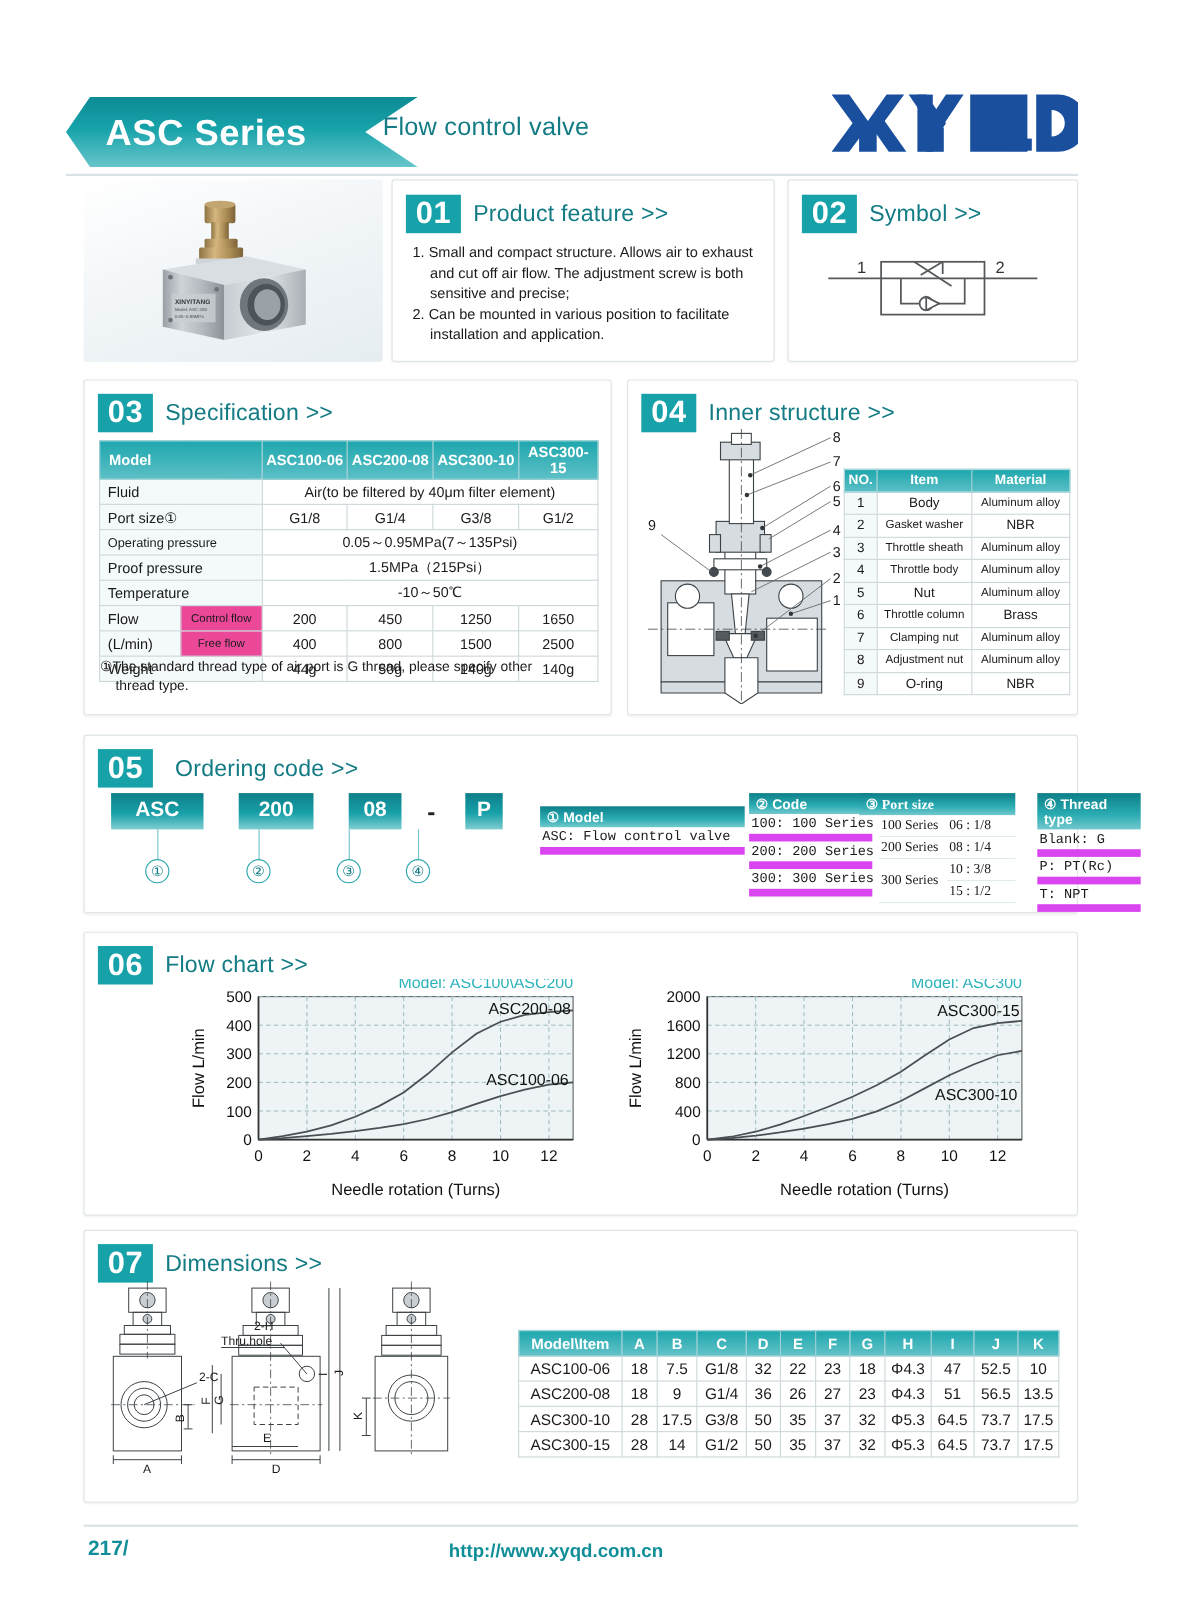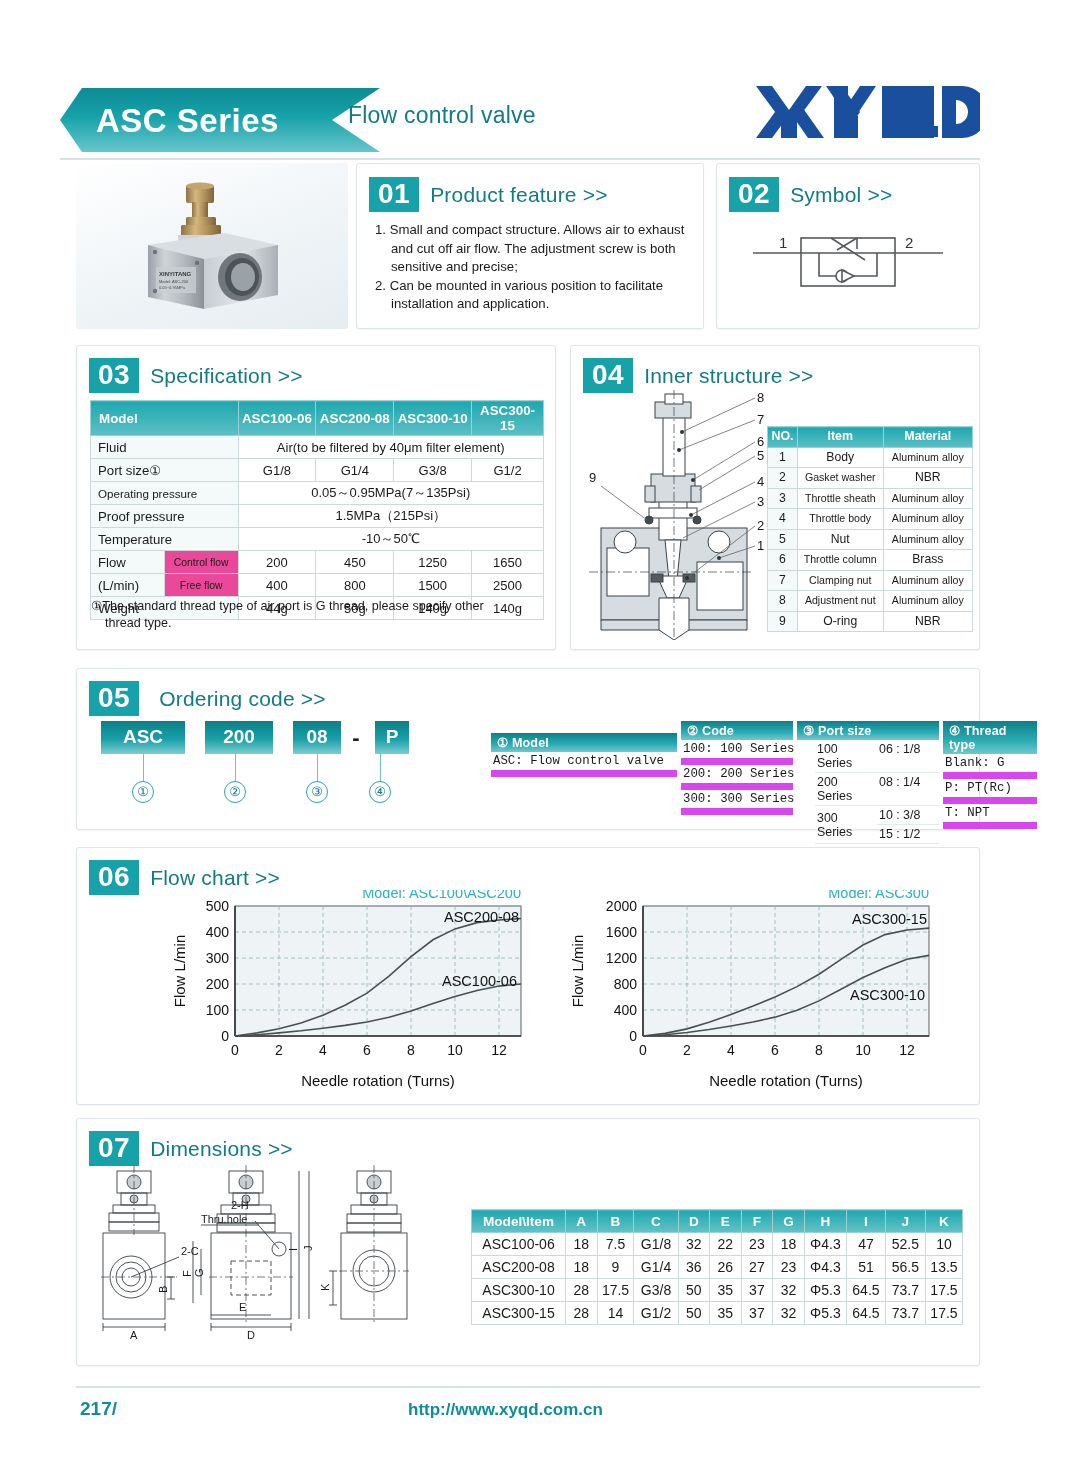--- a/index.html
+++ b/index.html
@@ -94,21 +94,21 @@
     color:#fff; font-weight:bold; font-size:12.4px; border-color:#9fd0d4;
   }
   #parts-table td.no { width: 30px; background:#f4f9fa; }
   #parts-table td.it { width: 86px; }
   #parts-table td.mt { width: 90px; }
   #parts-table td.tight { font-size: 10.6px; }
 
   
   #order-panel { left: 76px; top: 668px; width: 904px; height: 162px; }
   #order-panel .sec-head { margin: 12px 0 0 12px; gap: 20px; }
-  .code-row { position:absolute; left: 24px; top: 52px; display:flex; align-items:flex-start; gap: 4px; }
+  .code-row { position:absolute; left: 24px; top: 52px; display:flex; align-items:flex-start; gap: 16px; }
   .code-chip {
     background: linear-gradient(180deg,#0d7f88 0%, #18a0a8 55%, #7ecdd1 100%);
     color:#fff; font-weight:bold; text-align:center; font-size: 19px;
     padding: 5px 0 6px; position: relative;
   }
   .chip-asc { width: 84px; } .chip-200 { width: 68px; margin-left: 16px; }
   .chip-08 { width: 48px; margin-left: 16px; } .chip-p { width: 34px; margin-left: 22px; }
   .dash { width: 14px; text-align:center; font-size: 22px; font-weight:bold; color:#222;
           align-self: center; margin-left: 4px; margin-right:-14px;}
   .leader { position:absolute; width:1px; background:#6fc2c7; }
@@ -117,21 +117,21 @@
     color:#127b84; font-size: 13px; text-align:center; line-height: 19px; background:#fff;
   }
   .legend { position:absolute; top: 52px; font-size: 12.4px; }
   .legend .lg-head {
     background: linear-gradient(180deg,#0d7f88 0%, #2bacb3 60%, #72c8cd 100%);
     color:#fff; font-weight:bold; padding: 2px 6px; font-size: 12.6px; letter-spacing:.1px;
   }
   .legend .lg-row { padding: 2px 6px 2px 2px; border-bottom: 7px solid #d946ef; white-space: nowrap; font-family: Liberation Mono, monospace; }
   #lg1 { left: 414px; width: 186px; margin-top: 12px; }
   #lg2 { left: 604px; width: 112px; }
-  #lg3 { left: 720px; width: 142px; }
+  #lg3 { left: 704px; width: 142px; font-family: Liberation Serif, serif; }
   #lg4 { left: 866px; width: 94px; }
   .lg3-grid { display: grid; grid-template-columns: 62px 1fr; margin-left: 18px; }
   .lg3-grid div { border-bottom:1px solid #e2ebec; padding: 2px 2px; }
   .lg3-grid .span2 { grid-row: span 2; display:flex; align-items:center; }
 
   
   #flow-panel { left: 76px; top: 847px; width: 904px; height: 258px; }
   #flow-panel .sec-head { margin: 12px 0 0 12px; }
 
   

